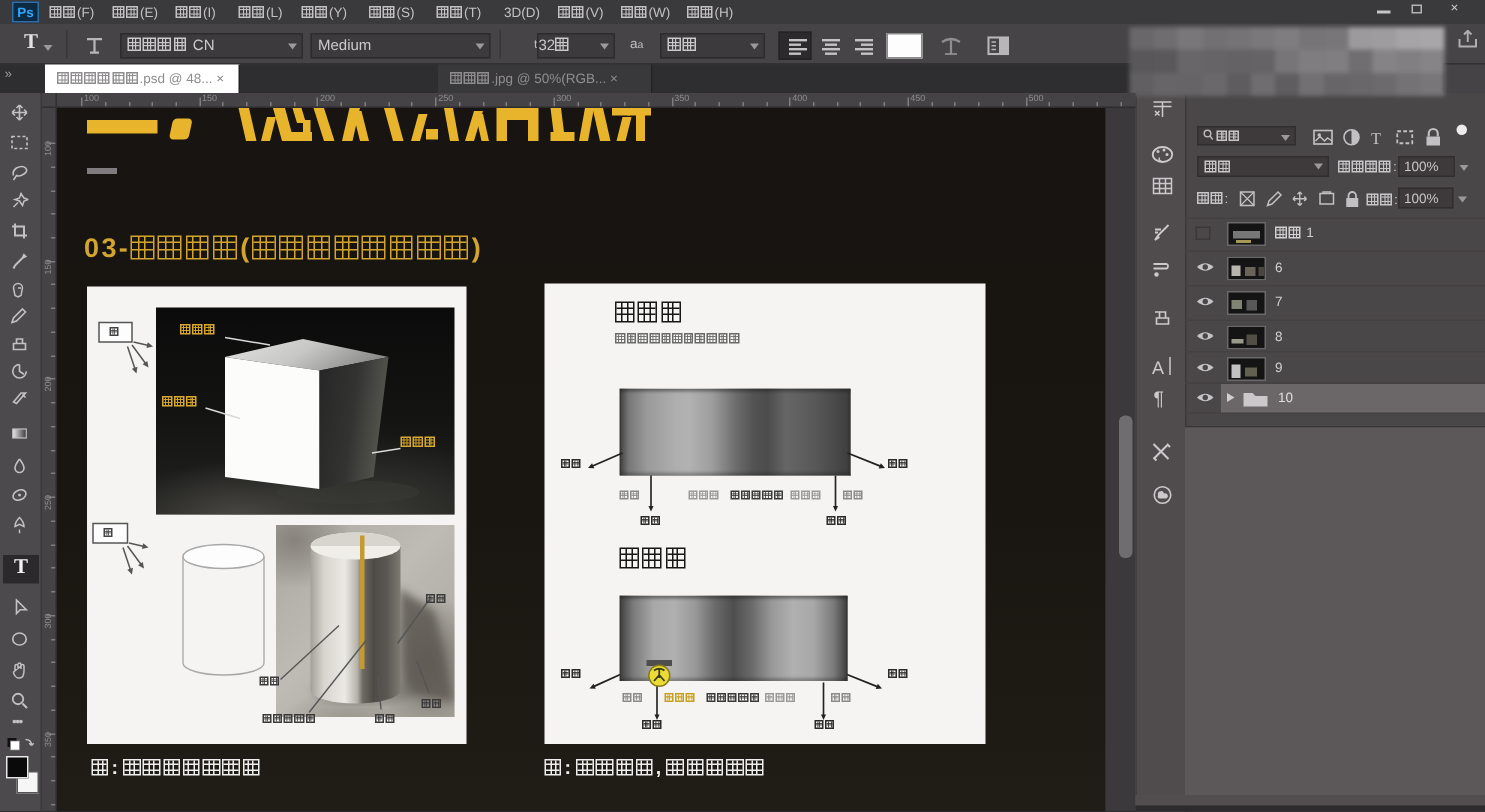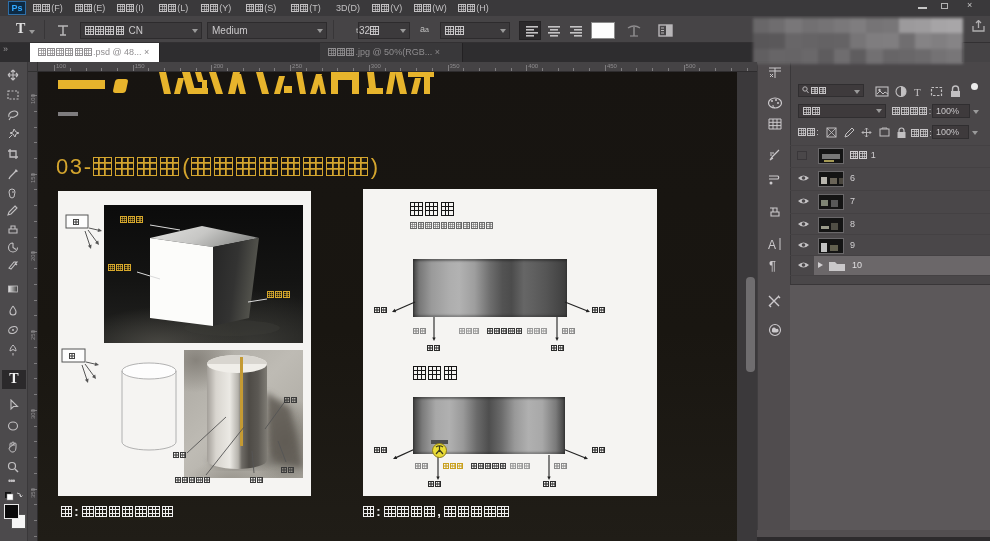--- a/index.html
+++ b/index.html
@@ -70,21 +70,21 @@
       <rect x="8" y="1" width="6" height="11" fill="#b8b6b8"></rect>
       <path d="M3,4 h3 M3,6.5 h3 M3,9 h3" stroke="#b8b6b8" stroke-width="1"></path>
     </svg>
 <svg class="a" style="left:971px;top:20px;z-index:6" width="15" height="13">
       <path d="M7.5,1 v7 M5,3 l2.5,-2.5 2.5,2.5" stroke="#b0aeb0" stroke-width="1.3" fill="none"></path>
       <path d="M2,6 v5 h11 v-5" stroke="#b0aeb0" stroke-width="1.3" fill="none"></path>
     </svg>
 <div class="a" style="left:0;top:43px;width:990px;height:19px;background:#2e2d2f"></div>
 <span class="a lbl" style="left:3px;top:45px;font-size:9px;color:#9a989a;letter-spacing:-1px">››</span>
 <div class="a" style="left:30px;top:43px;width:130px;height:19px;background:#ffffff;border-right:1px solid #232123;color:#8f8d8f;font-size:9px;line-height:19px;padding-left:8px;white-space:nowrap;overflow:hidden"><i class="z"></i><i class="z"></i><i class="z"></i><i class="z"></i><i class="z"></i><i class="z"></i>.psd @ 48... <span style="color:#8a888a;font-size:9px">×</span></div>
-<div class="a" style="left:320px;top:43px;width:143px;height:19px;background:#39383a;border-right:1px solid #232123;color:#8f8d8f;font-size:9px;line-height:19px;padding-left:8px;white-space:nowrap;overflow:hidden"><i class="z"></i><i class="z"></i><i class="z"></i>.jpg @ 50%(RGB... <span style="color:#8a888a;font-size:9px">×</span></div>
+<div class="a" style="left:292px;top:43px;width:143px;height:19px;background:#39383a;border-right:1px solid #232123;color:#8f8d8f;font-size:9px;line-height:19px;padding-left:8px;white-space:nowrap;overflow:hidden"><i class="z"></i><i class="z"></i><i class="z"></i>.jpg @ 50%(RGB... <span style="color:#8a888a;font-size:9px">×</span></div>
 <div class="a" style="left:0;top:62px;width:28px;height:479px;background:#4c4a4c;border-right:1px solid #3a383a"></div>
 <svg class="a" style="left:0;top:0" width="0" height="0">
       <defs>
         <linearGradient id="tg" x1="0" y1="0" x2="1" y2="0">
           <stop offset="0" stop-color="#e8e8e8"></stop>
           <stop offset="1" stop-color="#3a3a3a"></stop>
         </linearGradient>
       </defs>
     </svg>
 <svg class="a" style="left:7px;top:69px" width="12" height="12">
@@ -274,21 +274,21 @@
           <rect x="329" y="16" width="16" height="6" fill="#e7b42c"></rect>
           <polygon points="352,0 358,0 354,22 348,22" fill="#e7b42c"></polygon>
           <polygon points="357,0 364,0 369,22 362,22" fill="#e7b42c"></polygon>
           <polygon points="377,6 383,6 379,22 373,22" fill="#e7b42c"></polygon>
           <rect x="370" y="0" width="12" height="5" fill="#e7b42c"></rect>
           <polygon points="386,0 392,0 392,22 386,22" fill="#e7b42c"></polygon>
           <polygon points="380,0 396,0 396,5 380,5" fill="#e7b42c"></polygon>
         </svg>
       </div>
 <div class="a" style="left:20px;top:40px;width:20px;height:4px;background:#7e7c7e"></div>
-<span class="a lbl" style="left:18px;top:84px;font-size:22px;font-weight:normal;color:#d4a52e;letter-spacing:1.6px">03-<i class="z"></i><i class="z"></i><i class="z"></i><i class="z"></i>(<i class="z"></i><i class="z"></i><i class="z"></i><i class="z"></i><i class="z"></i><i class="z"></i><i class="z"></i><i class="z"></i>)</span>
+<span class="a lbl" style="left:18px;top:84px;font-size:18px;font-weight:bold;color:#d4a52e;letter-spacing:1.6px">03-<i class="z"></i><i class="z"></i><i class="z"></i><i class="z"></i>(<i class="z"></i><i class="z"></i><i class="z"></i><i class="z"></i><i class="z"></i><i class="z"></i><i class="z"></i><i class="z"></i>)</span>
 <div class="a" style="left:20px;top:119px;width:253px;height:305px;background:#f5f4f2"></div>
 <div class="a" style="left:66px;top:133px;width:199px;height:138px;background:
 radial-gradient(ellipse 120px 55px at 28% 102%,#4a4944 0%,rgba(30,30,28,0) 70%),
 radial-gradient(ellipse 120px 70px at 75% 100%,#383834 0%,rgba(20,20,18,0) 75%),
 linear-gradient(180deg,#0b0b0b 0%,#141413 55%,#222220 100%)"></div>
 <svg class="a" style="left:66px;top:133px" width="199" height="138" viewBox="0 0 199 138">
 <defs>
 <linearGradient id="ctop" x1="0" y1="0" x2="1" y2="0.3">
             <stop offset="0" stop-color="#e2e2e0"></stop>
             <stop offset="0.55" stop-color="#c7c7c5"></stop>

